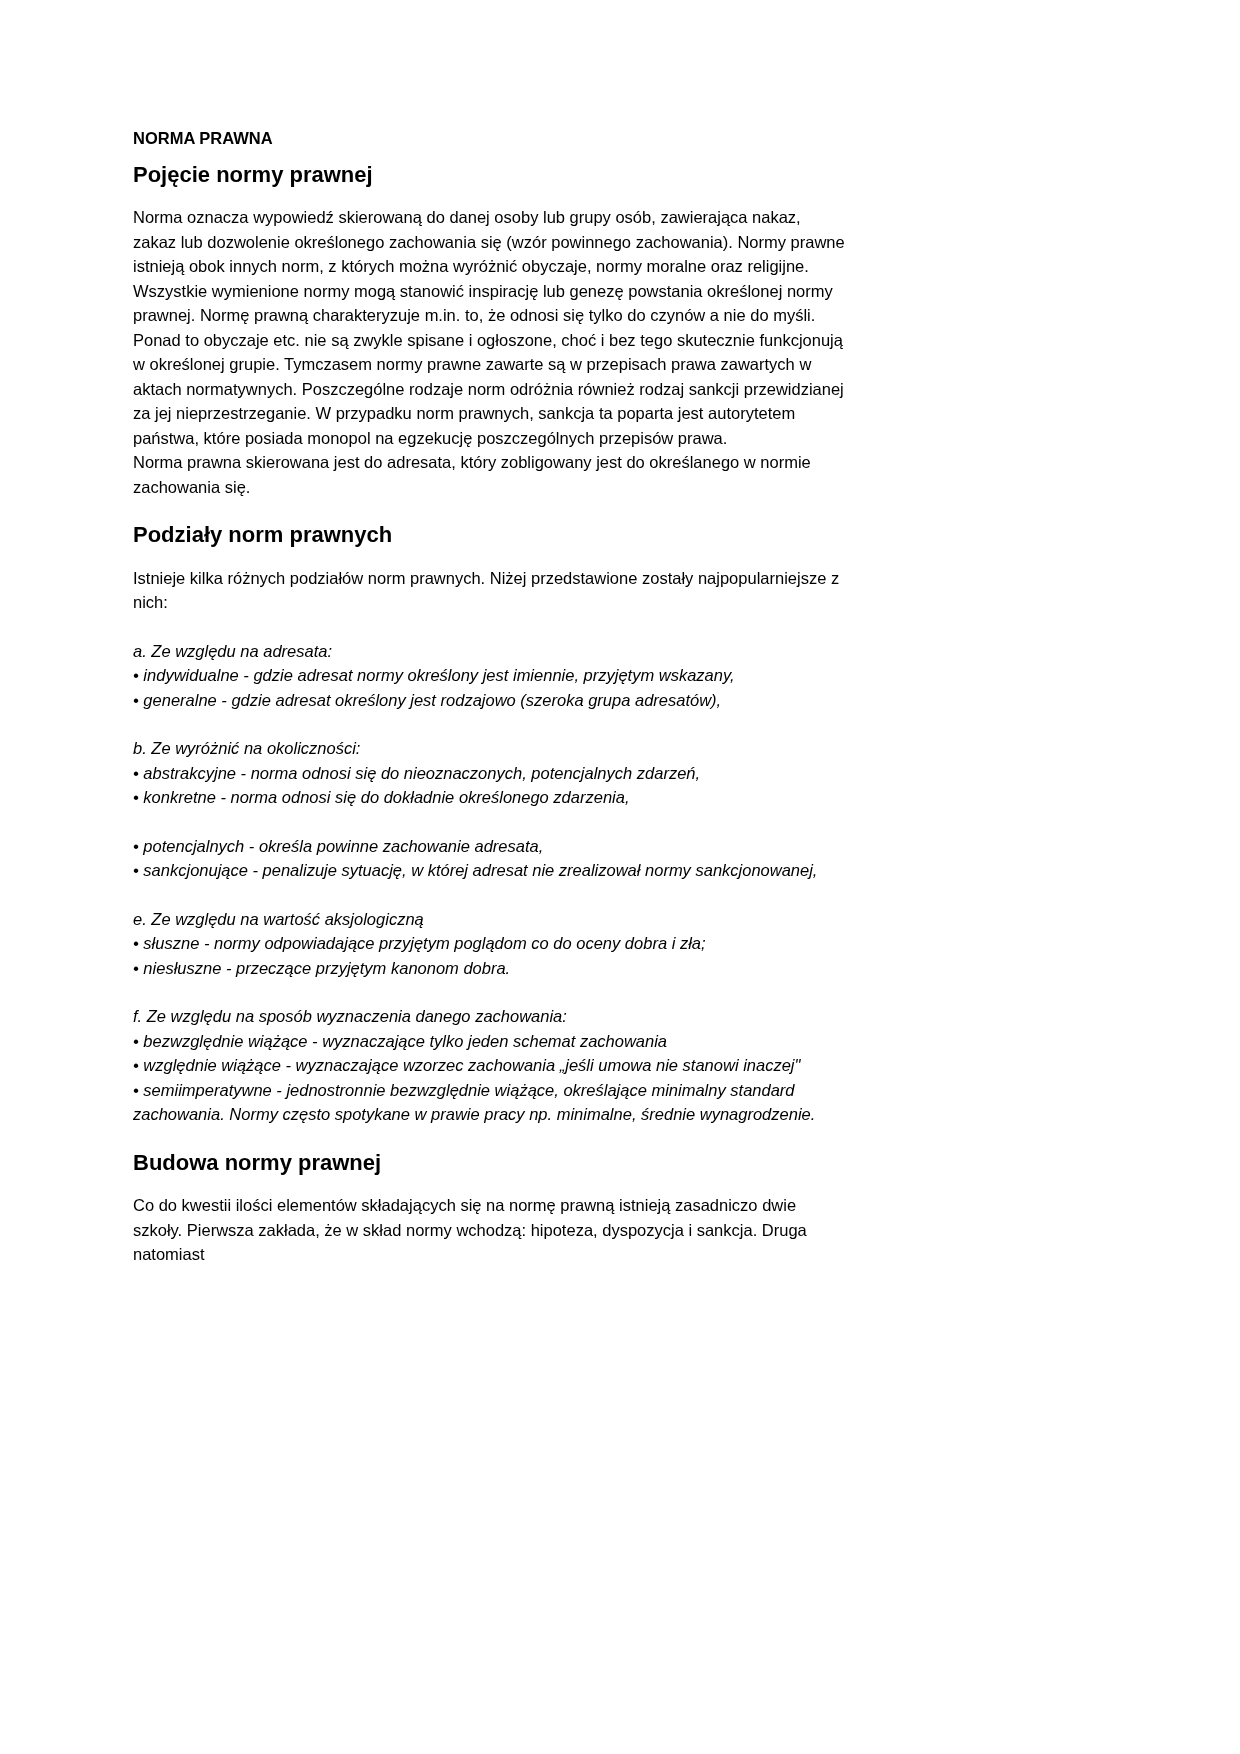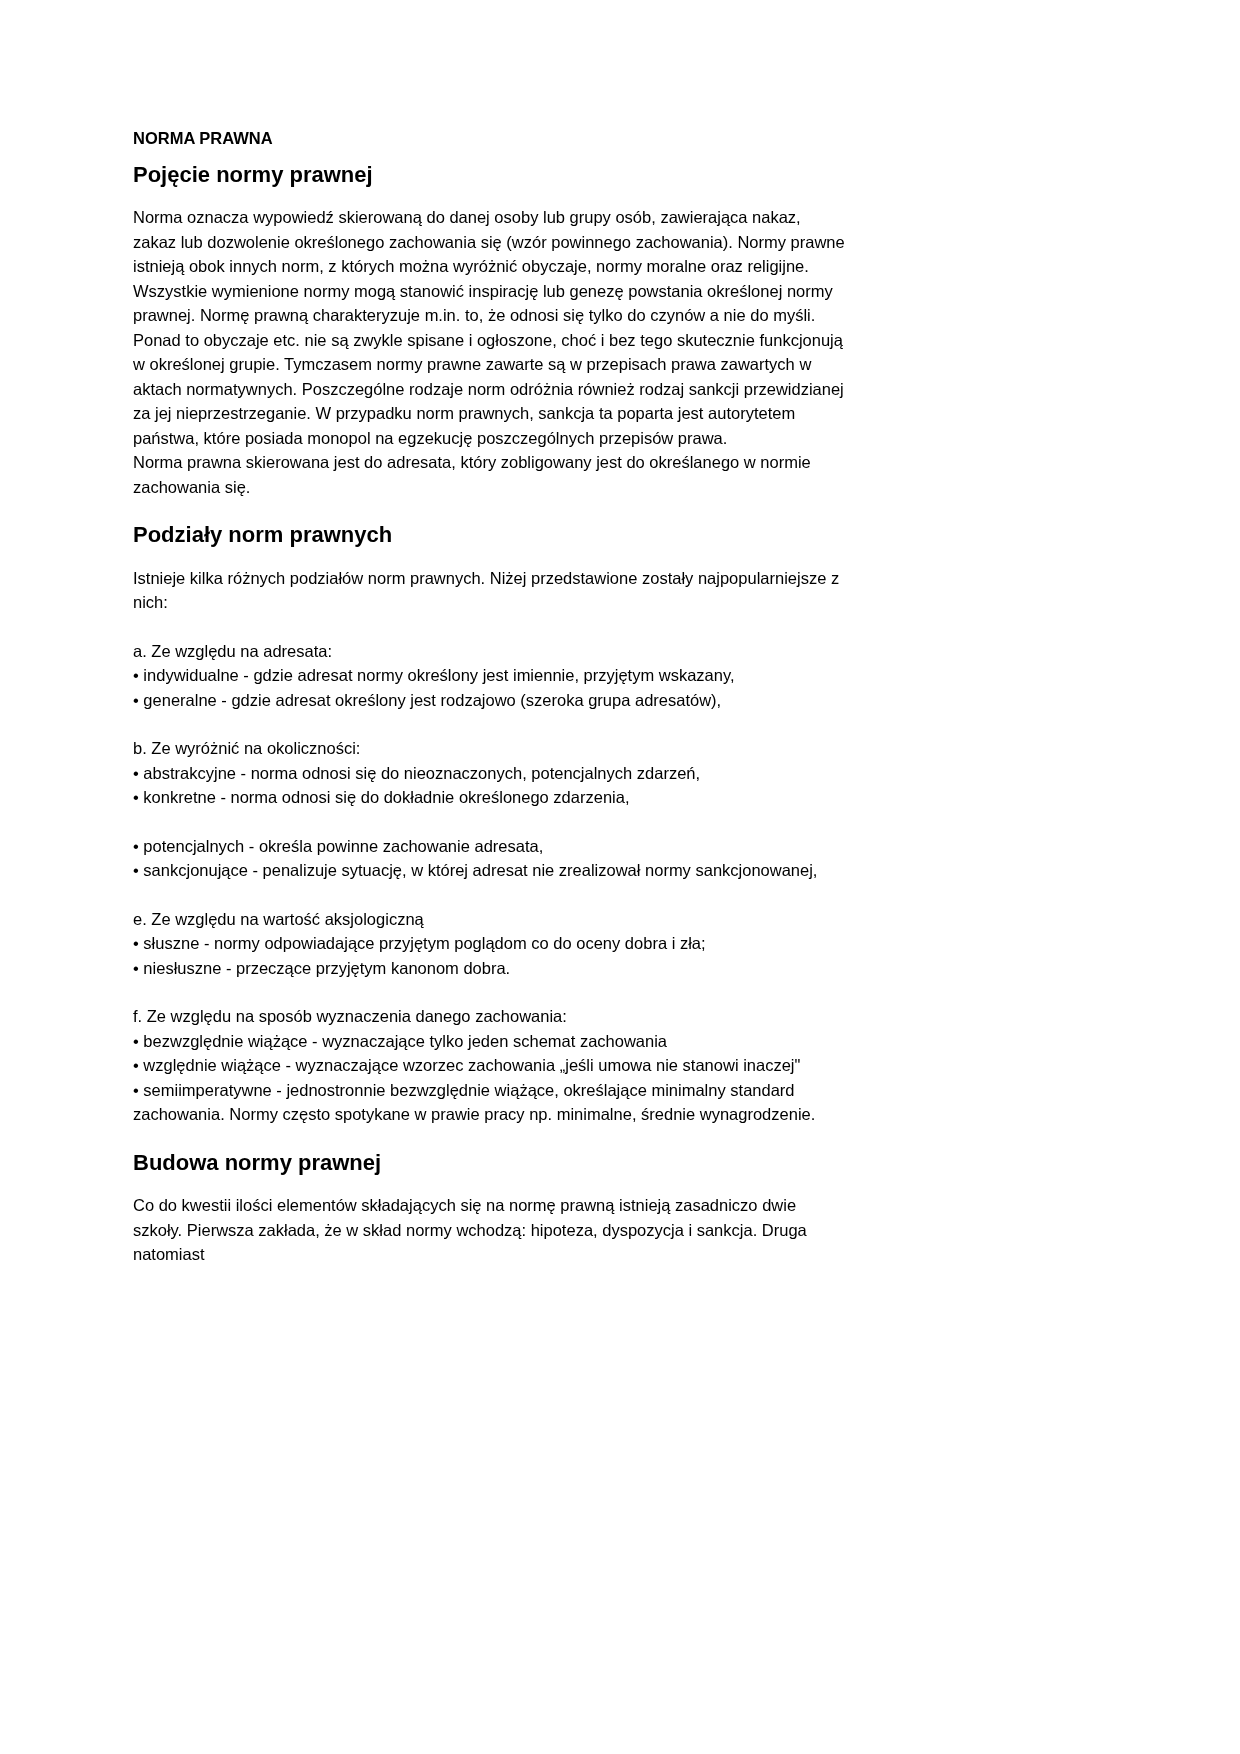--- a/index.html
+++ b/index.html
@@ -31,20 +31,21 @@
   }
   .para {
     margin: 0 16px 24px 0;
     white-space: pre-line;
   }
   .group {
     margin: 0 0 24px 0;
   }
   .line {
     margin: 0;
+    font-style: italic;
   }
 </style>
 </head>
 <body>
 
 <div class="page">
 
   <h1 class="doc-title">NORMA PRAWNA</h1>
 
   <h2 class="heading">Pojęcie normy prawnej</h2>

